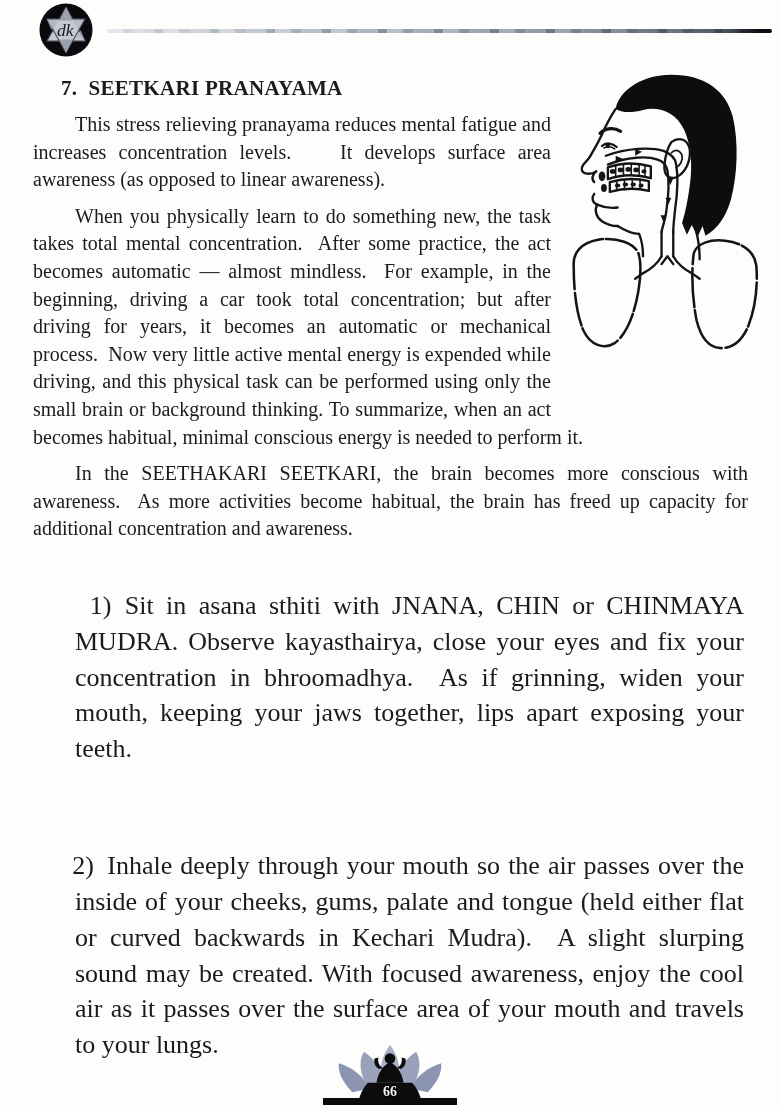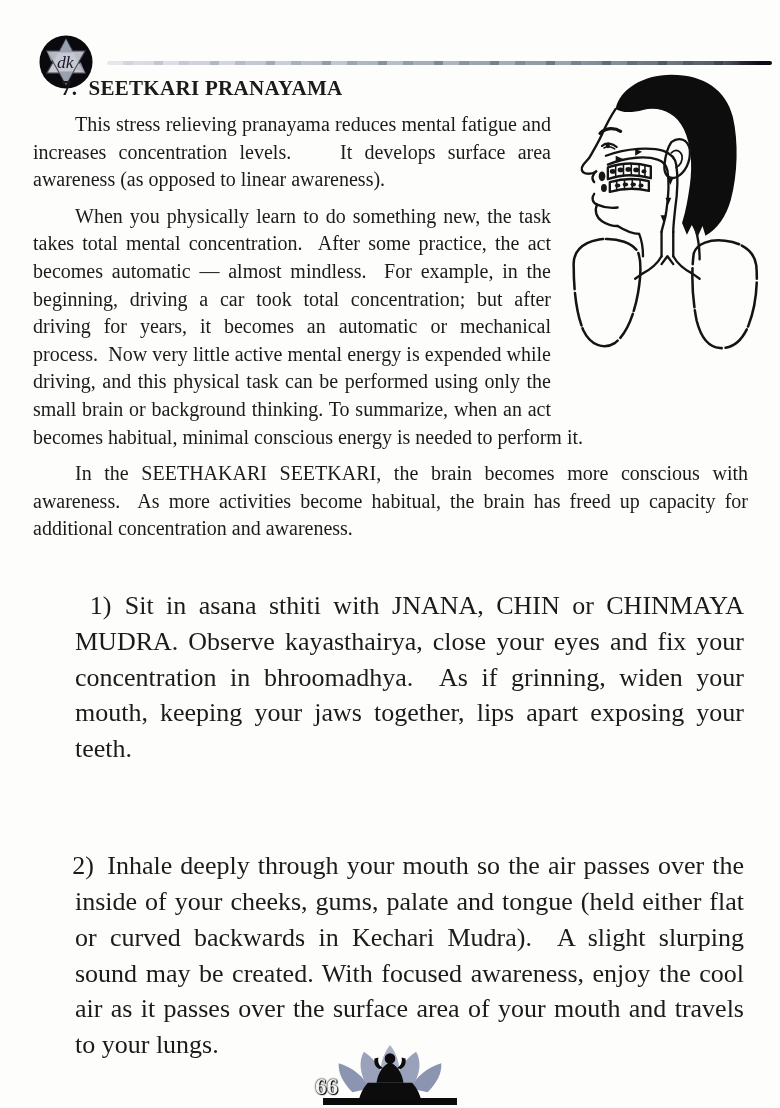--- a/index.html
+++ b/index.html
@@ -4,21 +4,21 @@
 <style>
   * { margin: 0; padding: 0; box-sizing: border-box; }
   html, body { width: 780px; height: 1108px; }
   body {
     position: relative;
     background: #fdfdfb;
     color: #1b1b1b;
     font-family: "Liberation Serif", "DejaVu Serif", serif;
     overflow: hidden;
   }
-  .page-header { position: absolute; top: 0; left: 0; width: 719px; height: 60px; margin-top: 32px; }
+  .page-header { position: absolute; top: 0; left: 0; width: 719px; height: 60px; }
   .logo-circle { position: absolute; left: 28px; top: 2px; width: 76px; height: 56px; }
   .header-rule {
     position: absolute; left: 107px; top: 29px; width: 665px; height: 4px;
     background:
       linear-gradient(90deg, rgba(255,255,255,0.65), rgba(255,255,255,0.15) 35%, rgba(30,40,60,0.18) 70%, rgba(15,20,32,0.55) 92%, #0a0d14 98%),
       repeating-linear-gradient(90deg, #b6bdc8 0 16px, #8d97a6 16px 26px, #a7aeba 26px 47px, #7b8694 47px 56px);
     border-radius: 2px;
   }
   .content {
     position: absolute; left: 33px; top: 60px; width: 715px;
@@ -58,21 +58,22 @@
     padding-left: 7px;
     white-space: pre;
   }
   .page-footer {
     position: absolute; left: 0; bottom: 3px; width: 780px;
     display: flex; flex-direction: column; align-items: center;
   }
   .footer-logo-wrap { position: relative; width: 150px; height: 58px; }
   .footer-page-number {
     position: absolute; left: 0; right: 0; bottom: 1px;
-    font-size: 23px; font-weight: bold; color: #f3f3f3;
+    text-align: center;
+    font-size: 14px; font-weight: bold; color: #f3f3f3;
     text-shadow: 0 0 2px #000, 0 0 1px #000, 1px 1px 1px #000;
     font-family: Liberation Serif, serif;
   }
   .footer-bar {
     width: 134px; height: 7px; background: #0b0b0b; margin-top: -3px;
   }
   svg { display: block; }
 </style>
 </head>
 <body>

